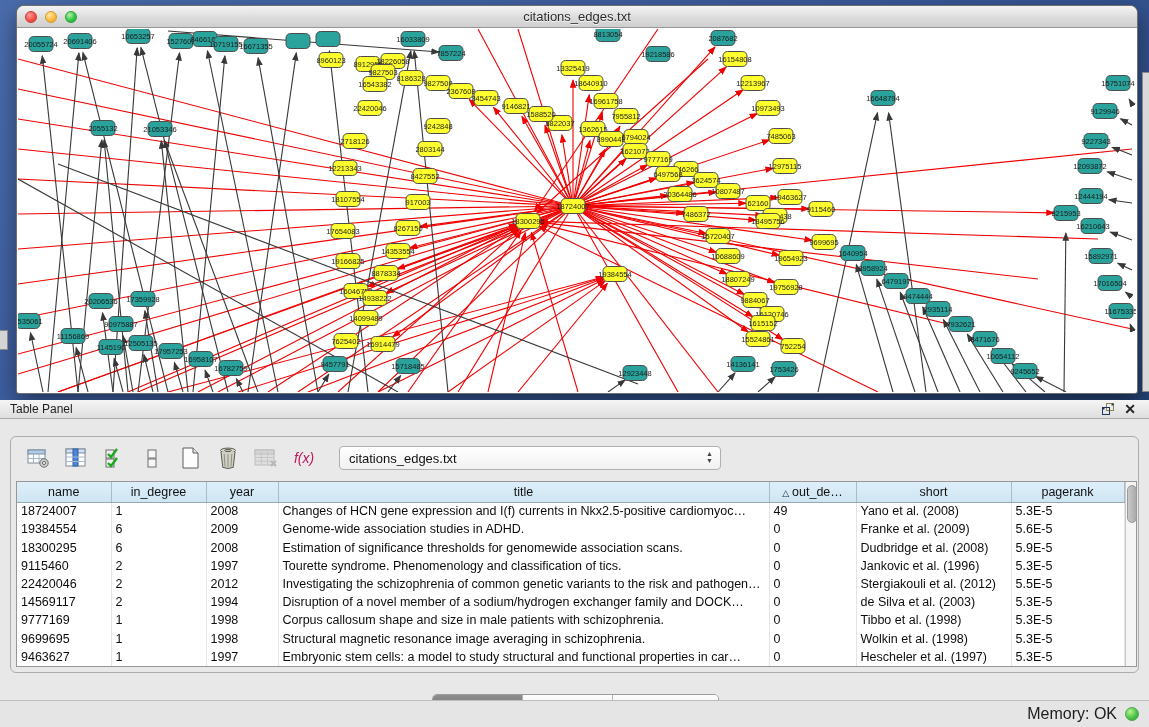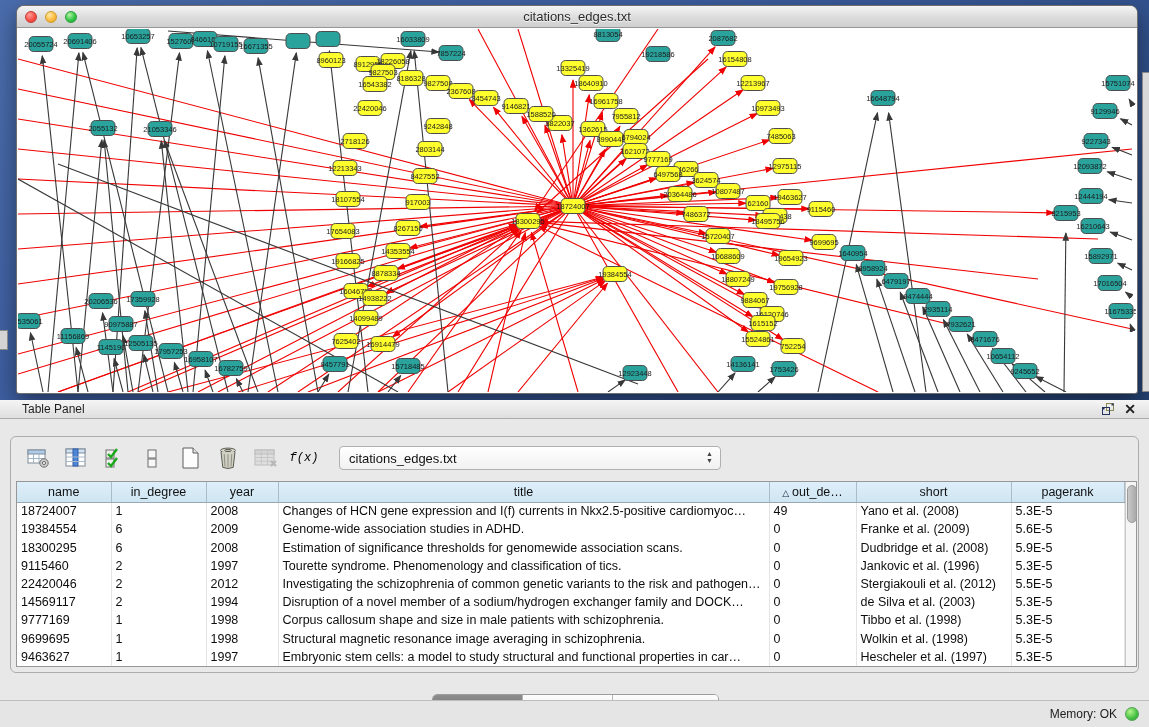--- a/index.html
+++ b/index.html
@@ -25,29 +25,29 @@
   .tl.red   { background:radial-gradient(circle at 35% 30%,#ff9d97,#f85149 55%,#d73a33); border:1px solid #c23b36; }
   .tl.yel   { background:radial-gradient(circle at 35% 30%,#ffe9a8,#fdbc40 55%,#e29f27); border:1px solid #cf9a2d; }
   .tl.grn   { background:radial-gradient(circle at 35% 30%,#b7f2a4,#33c748 55%,#23a335); border:1px solid #2c9e3a; }
   .netcanvas { position:absolute; left:1px; top:23px; width:1118px; height:363px; background:#fff; }
   svg text.nlab { font-family:"Liberation Sans",sans-serif; font-size:7.5px; fill:#1b1b1b; }
 
   
   .panel-header { position:absolute; left:0; top:400px; width:1149px; height:19px;
                   background:linear-gradient(#f5f5f5,#dedede); border-bottom:1px solid #ababab;
                   display:flex; align-items:center; font-size:12px; color:#1e1e1e; }
-  .panel-header .ph-title { padding-left:22px; flex:1; }
+  .panel-header .ph-title { padding-left:10px; flex:1; }
   .ph-btn { width:22px; height:16px; display:flex; align-items:center; justify-content:center; cursor:default; }
   .ph-close { font-size:14px; font-weight:bold; color:#222; margin-right:8px; }
   .panel-body { position:absolute; left:0; top:419px; width:1149px; height:281px; background:#e8e8e8; }
   .card { position:absolute; left:10px; top:17px; width:1129px; height:237px;
           border:1px solid #acacac; border-radius:6px; background:#e9e9e9; }
   .toolbar { height:42px; display:flex; align-items:center; padding-left:14px; gap:12px; }
   .tb-btn { width:26px; height:26px; display:flex; align-items:center; justify-content:center; background:none; border:none; }
-  .fx { font-family:Liberation Mono, monospace; font-style:italic; font-size:12px; color:#000000; }
+  .fx { font-family:Liberation Sans, sans-serif; font-style:italic; font-size:14px; color:#be185d; }
   .combo { margin-left:10px; width:382px; height:24px; background:linear-gradient(#ffffff,#f1f1f1);
            border:1px solid #b0b0b0; border-radius:4px; display:flex; align-items:center;
            font-size:13px; color:#111; padding-left:9px; position:relative; }
   .combo .steppers { position:absolute; right:7px; top:3px; display:flex; flex-direction:column; line-height:7px;
                      font-size:7px; color:#444; }
   
   .table-wrap { position:absolute; left:5px; top:44px; width:1121px; height:186px;
                 border:1px solid #979797; background:#fff; display:flex; }
   table.grid { border-collapse:collapse; table-layout:fixed; width:1107px; }
   table.grid th { background:linear-gradient(#ddeffa,#cfe5f2); border-right:1px solid #a9bcc8;
@@ -63,21 +63,21 @@
   .tabsrow { position:absolute; left:0; top:257px; width:1129px; display:flex; justify-content:center; }
   .segs { display:inline-flex; border:1px solid #9c9c9c; border-radius:5px; overflow:hidden;
           background:#fff; height:21px; box-shadow:0 1px 0 rgba(255,255,255,.7); }
   .seg { padding:2px 13px; font-size:12.5px; color:#141414; background:linear-gradient(#fdfdfd,#ececec);
          border-left:1px solid #b5b5b5; display:flex; align-items:center; }
   .seg:first-child { border-left:none; }
   .seg.sel { background:linear-gradient(#8d8d8d,#6e6e6e); color:#efefef; }
   
   .statusbar { position:absolute; left:0; top:700px; width:1149px; height:27px; background:#e5e5e5;
                border-top:1px solid #bdbdbd; display:flex; align-items:center; justify-content:flex-end; }
-  .mem-label { font-size:12px; color:#1c1c1c; margin-right:8px; }
+  .mem-label { font-size:16px; color:#1c1c1c; margin-right:8px; }
   .mem-dot { width:14px; height:14px; border-radius:50%; margin-right:10px;
              background:radial-gradient(circle at 35% 30%,#b5f58c,#44c043 60%,#2e9e2e); border:1px solid #57a157; }
 </style>
 </head>
 <body>
 
 <div class="screen">
 
   <div class="desktop">
     <div class="net-window">

